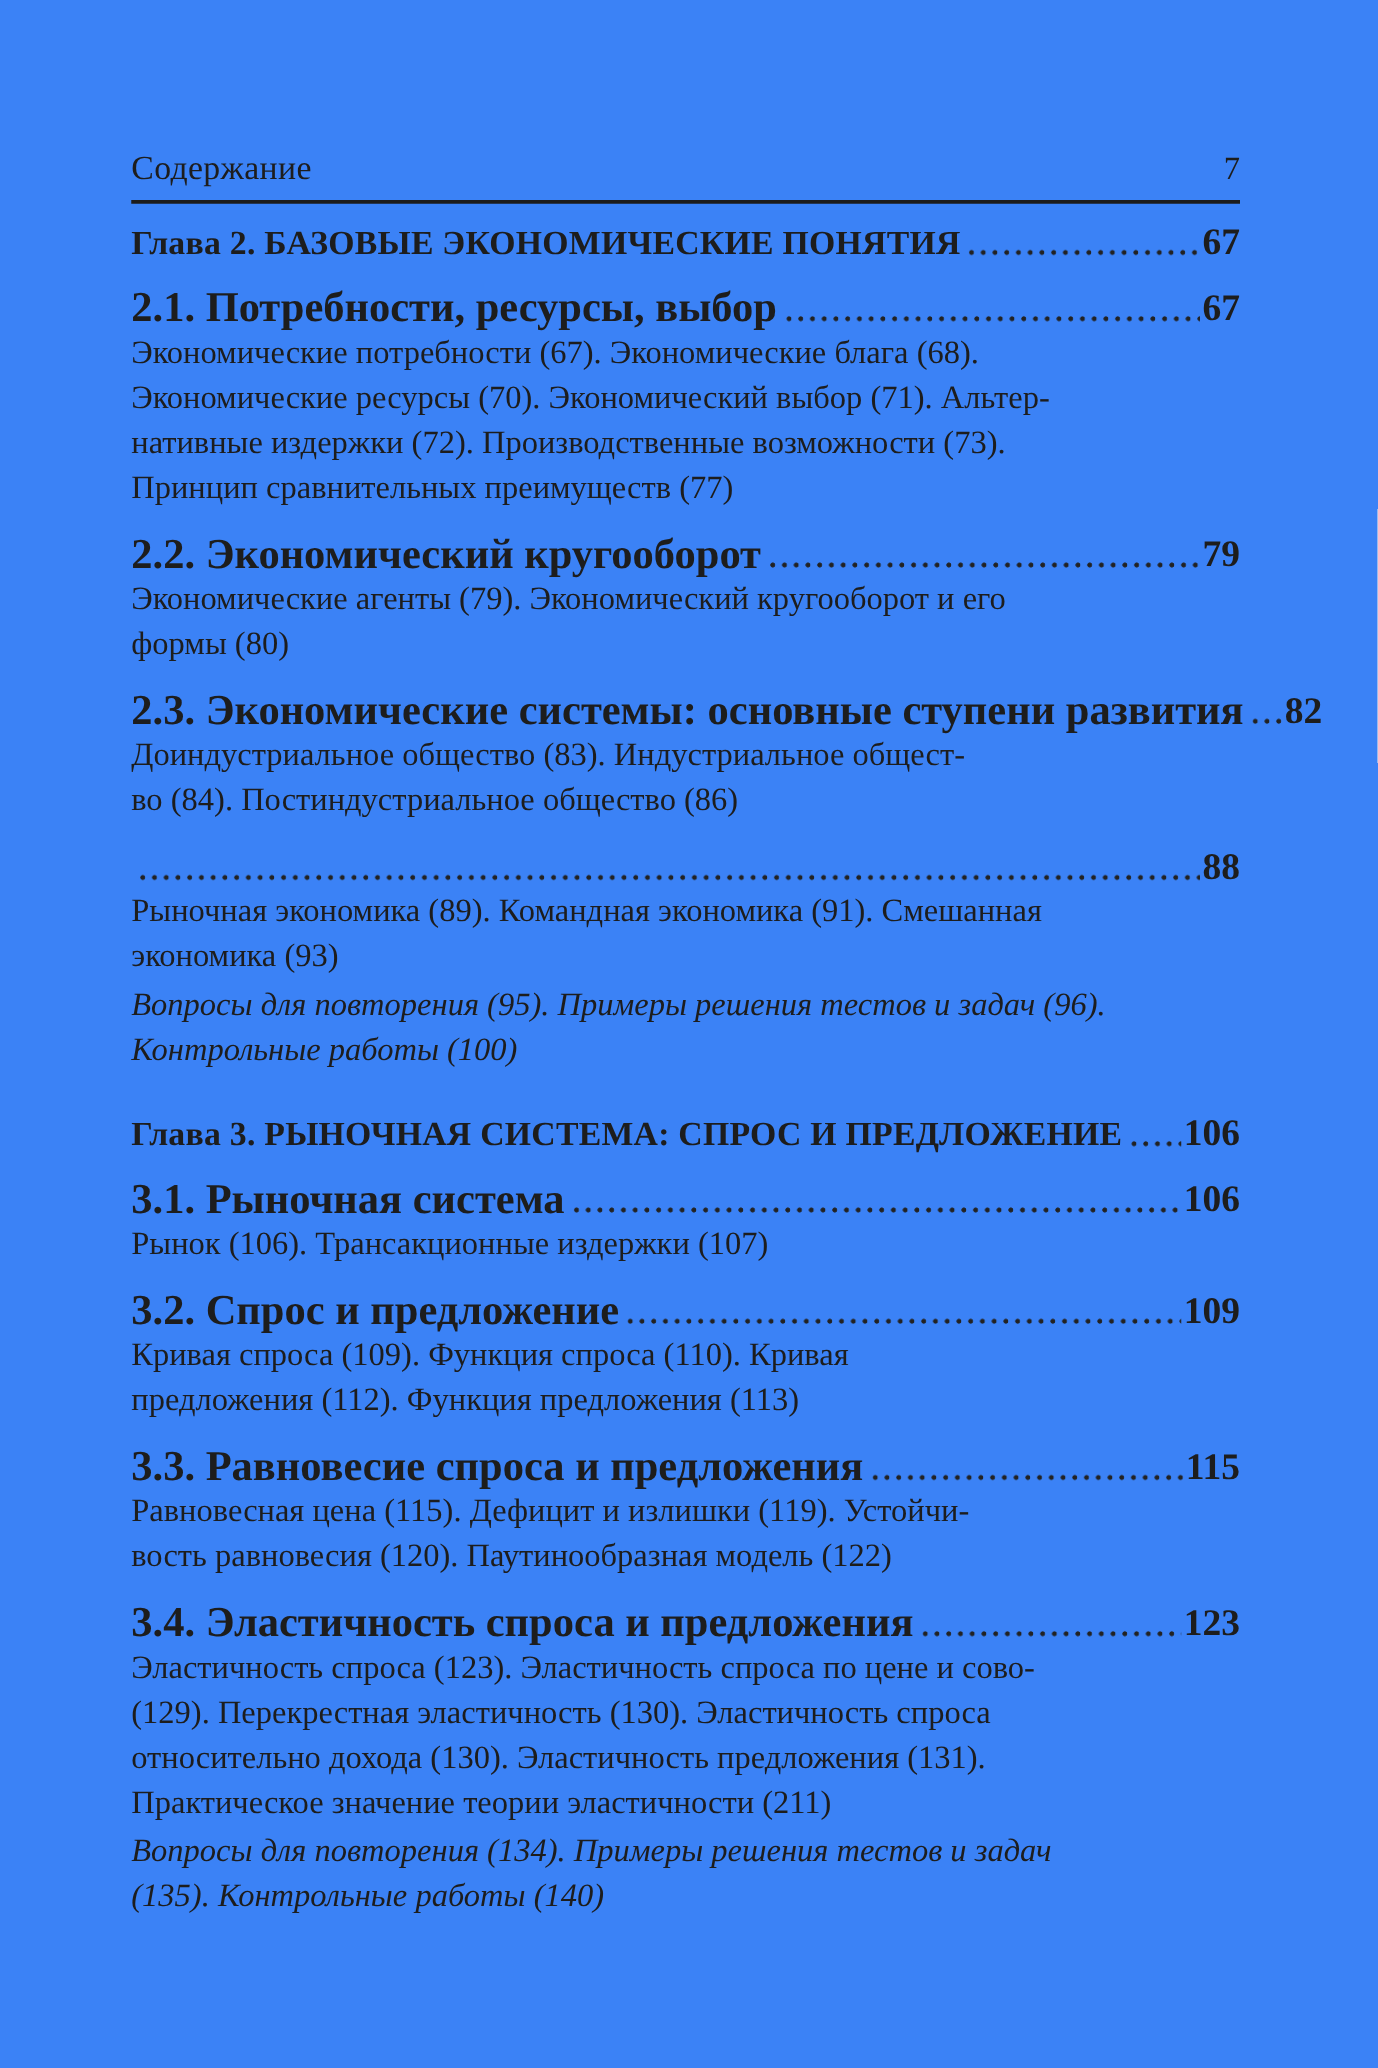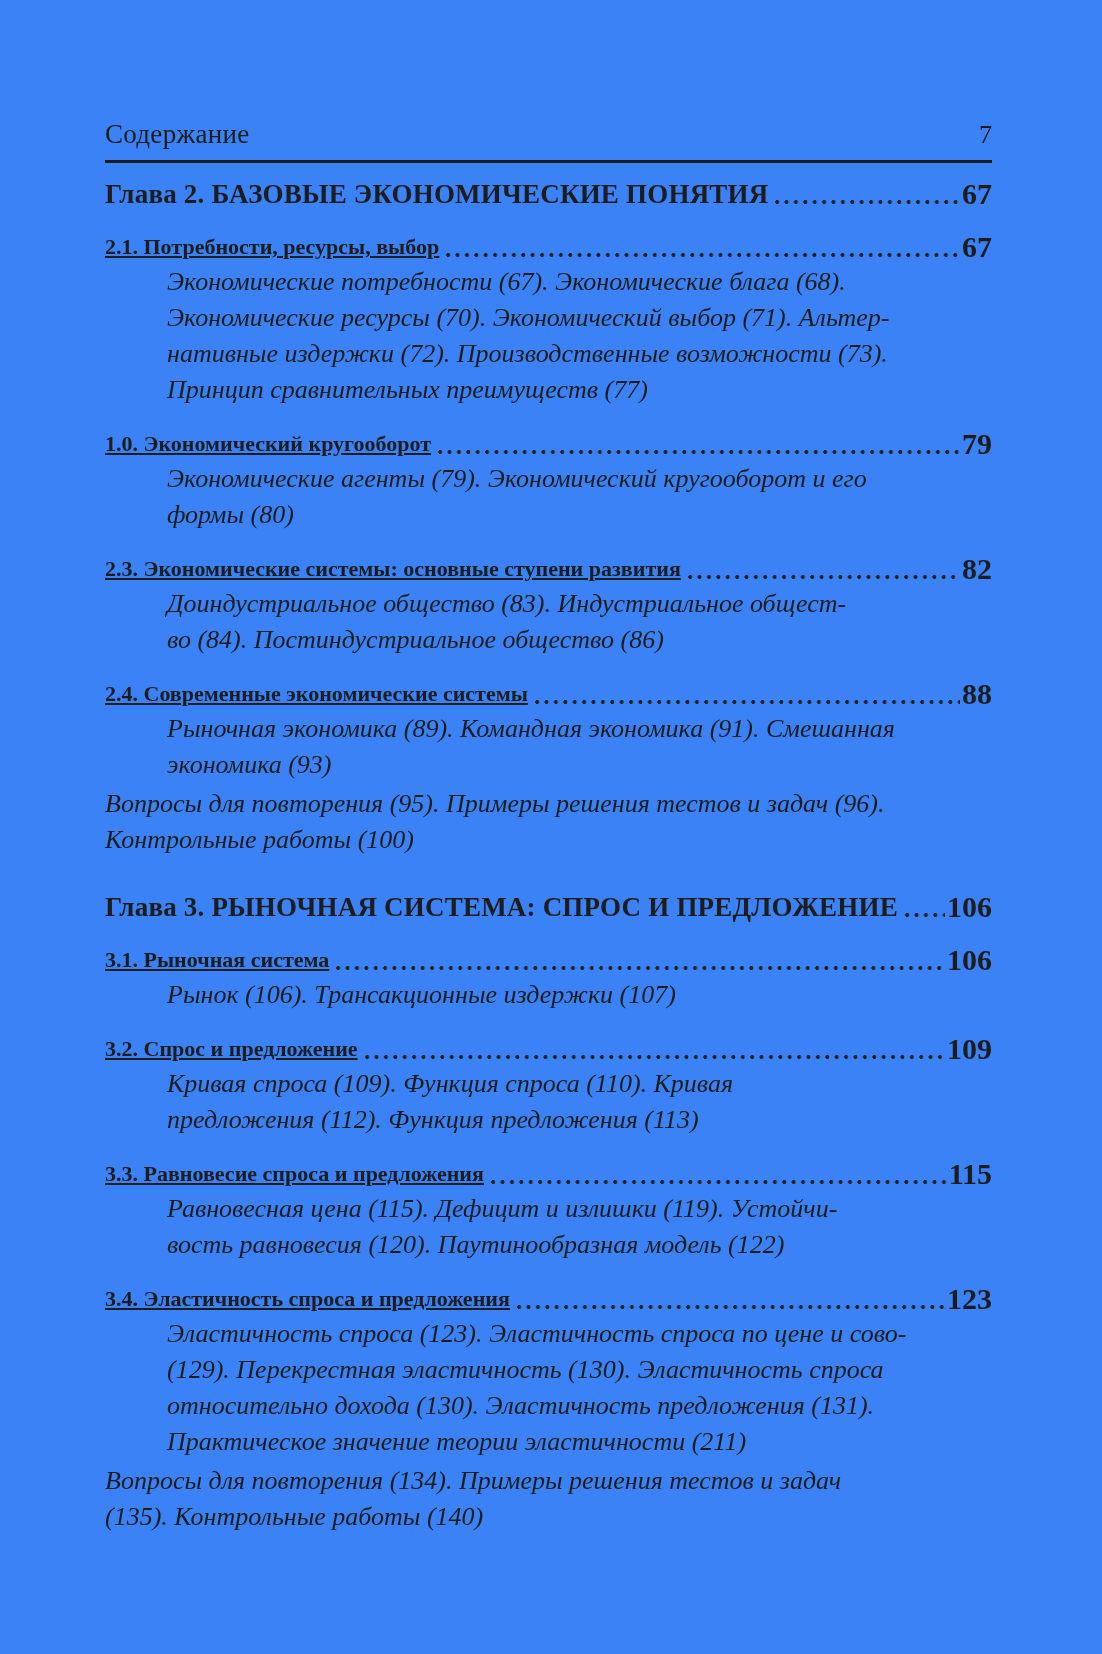--- a/index.html
+++ b/index.html
@@ -21,33 +21,33 @@
     font-size: 27px; line-height: 33px;
     padding-bottom: 9px; border-bottom: 3px solid #1c1c1c;
   }
   .running-title { letter-spacing: 0.3px; }
   .folio { font-size: 26px; }
 
   .entry { display: flex; align-items: center; }
   .entry-title { font-weight: bold; white-space: nowrap; }
   .chapter-entry { margin-top: 14px; }
   .chapter-entry .entry-title { font-size: 27px; line-height: 34px; letter-spacing: 0.2px; }
-  .section-entry .entry-title { font-size: 22px; line-height: 34px; text-decoration: underline; }
+  .section-entry .entry-title { font-size: 34px; line-height: 34px; }
   .entry-page { font-size: 30px; font-weight: bold; padding-left: 1px; }
 
   .leader {
     flex: 1 1 auto; height: 6px; align-self: flex-end;
     margin: 0 1px 6px 7px; min-width: 24px;
     background-image: radial-gradient(circle at 2.2px 3px, #222222 1.7px, rgba(0,0,0,0) 2.2px);
     background-size: 9.4px 6px; background-repeat: repeat-x; background-position: left bottom;
   }
 
   .section-entry { margin-top: 19px; }
   .section-details {
-    margin-left: 62px; font-style: italic;
+    
     font-size: 26px; line-height: 36px;
   }
   .chapter-footer {
     margin-top: 3px; font-style: italic;
     font-size: 26px; line-height: 36px;
   }
   .chapter + .chapter { margin-top: 32px; }
 </style>
 </head>
 <body>
@@ -78,21 +78,21 @@
           <div class="section-details">
             <div class="detail-line">Экономические потребности (67). Экономические блага (68).</div>
             <div class="detail-line">Экономические ресурсы (70). Экономический выбор (71). Альтер-</div>
             <div class="detail-line">нативные издержки (72). Производственные возможности (73).</div>
             <div class="detail-line">Принцип сравнительных преимуществ (77)</div>
           </div>
         </div>
 
         <div class="toc-section">
           <div class="entry section-entry">
-            <span class="entry-title">1.0. Экономический кругооборот</span>
+            <span class="entry-title">2.2. Экономический кругооборот</span>
             <span class="leader"></span>
             <span class="entry-page">79</span>
           </div>
           <div class="section-details">
             <div class="detail-line">Экономические агенты (79). Экономический кругооборот и его</div>
             <div class="detail-line">формы (80)</div>
           </div>
         </div>
 
         <div class="toc-section">
@@ -102,21 +102,20 @@
             <span class="entry-page">82</span>
           </div>
           <div class="section-details">
             <div class="detail-line">Доиндустриальное общество (83). Индустриальное общест-</div>
             <div class="detail-line">во (84). Постиндустриальное общество (86)</div>
           </div>
         </div>
 
         <div class="toc-section">
           <div class="entry section-entry">
-            <span class="entry-title">2.4. Современные экономические системы</span>
             <span class="leader"></span>
             <span class="entry-page">88</span>
           </div>
           <div class="section-details">
             <div class="detail-line">Рыночная экономика (89). Командная экономика (91). Смешанная</div>
             <div class="detail-line">экономика (93)</div>
           </div>
         </div>
 
         <div class="chapter-footer">

